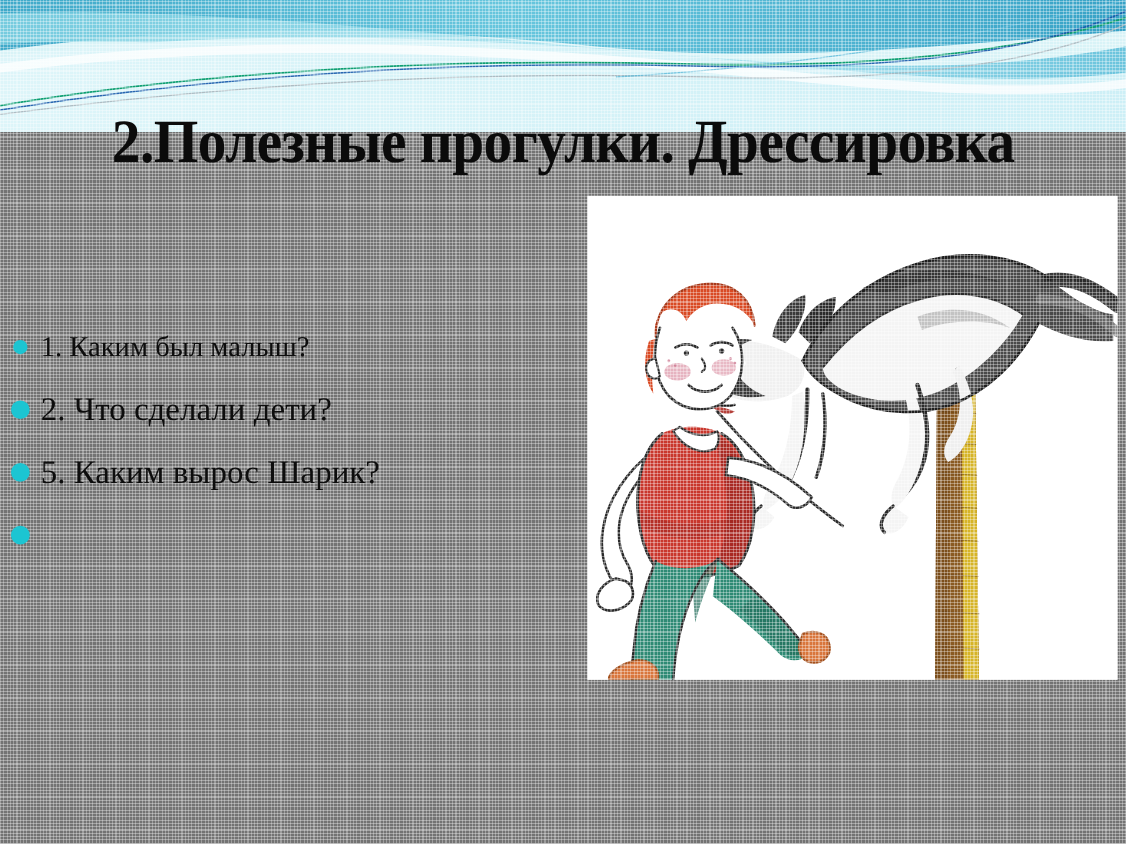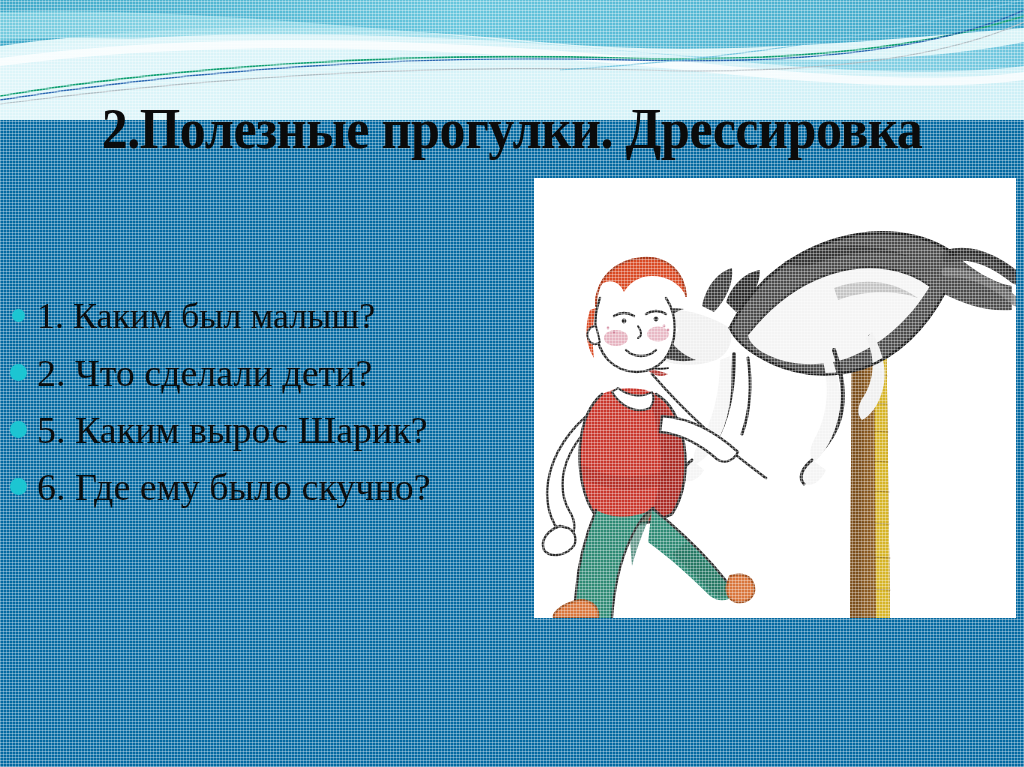--- a/index.html
+++ b/index.html
@@ -10,21 +10,21 @@
   }
   body {
     font-family: "Liberation Serif", serif;
   }
 
   .slide {
     position: relative;
     width: 1024px;
     height: 767px;
     overflow: hidden;
-    background: #0369a1;
+    background: #737373;
   }
 
   
   .slide-texture {
     position: absolute;
     inset: 0;
     background-image:
       repeating-linear-gradient(0deg, rgba(255,255,255,0.35) 0 1px, rgba(255,255,255,0) 1px 3px),
       repeating-linear-gradient(90deg, rgba(255,255,255,0.30) 0 1px, rgba(255,255,255,0) 1px 3px);
     pointer-events: none;
@@ -87,27 +87,27 @@
     margin-left: 2px;
   }
   .bullet-item.first .bullet-dot {
     width: 13px;
     height: 13px;
     margin-left: 4px;
     margin-right: 12px;
   }
   .bullet-text {
     font-family: "Liberation Serif", serif;
-    font-size: 38px;
+    font-size: 30px;
     font-weight: 400;
     color: #0d0d0d;
     white-space: nowrap;
     line-height: 1;
   }
-  .bullet-item.first .bullet-text { font-size: 36px; }
+  .bullet-item.first .bullet-text { font-size: 26px; }
 
   
   .illustration {
     position: absolute;
     left: 534px;
     top: 178px;
     width: 482px;
     height: 440px;
     background: #ffffff;
     z-index: 2;
@@ -169,21 +169,20 @@
     <li class="bullet-item">
       <span class="bullet-dot"></span>
       <span class="bullet-text">2. Что сделали дети?</span>
     </li>
     <li class="bullet-item">
       <span class="bullet-dot"></span>
       <span class="bullet-text">5. Каким вырос Шарик?</span>
     </li>
     <li class="bullet-item">
       <span class="bullet-dot"></span>
-      <span class="bullet-text">6. Где ему было скучно?</span>
     </li>
   </ul>
 
   <div class="illustration">
     <svg viewBox="0 0 482 440" xmlns="http://www.w3.org/2000/svg">
       <rect x="0" y="0" width="482" height="440" fill="#ffffff"></rect>
 
       <g stroke-linecap="round" stroke-linejoin="round">
 
         <g>

